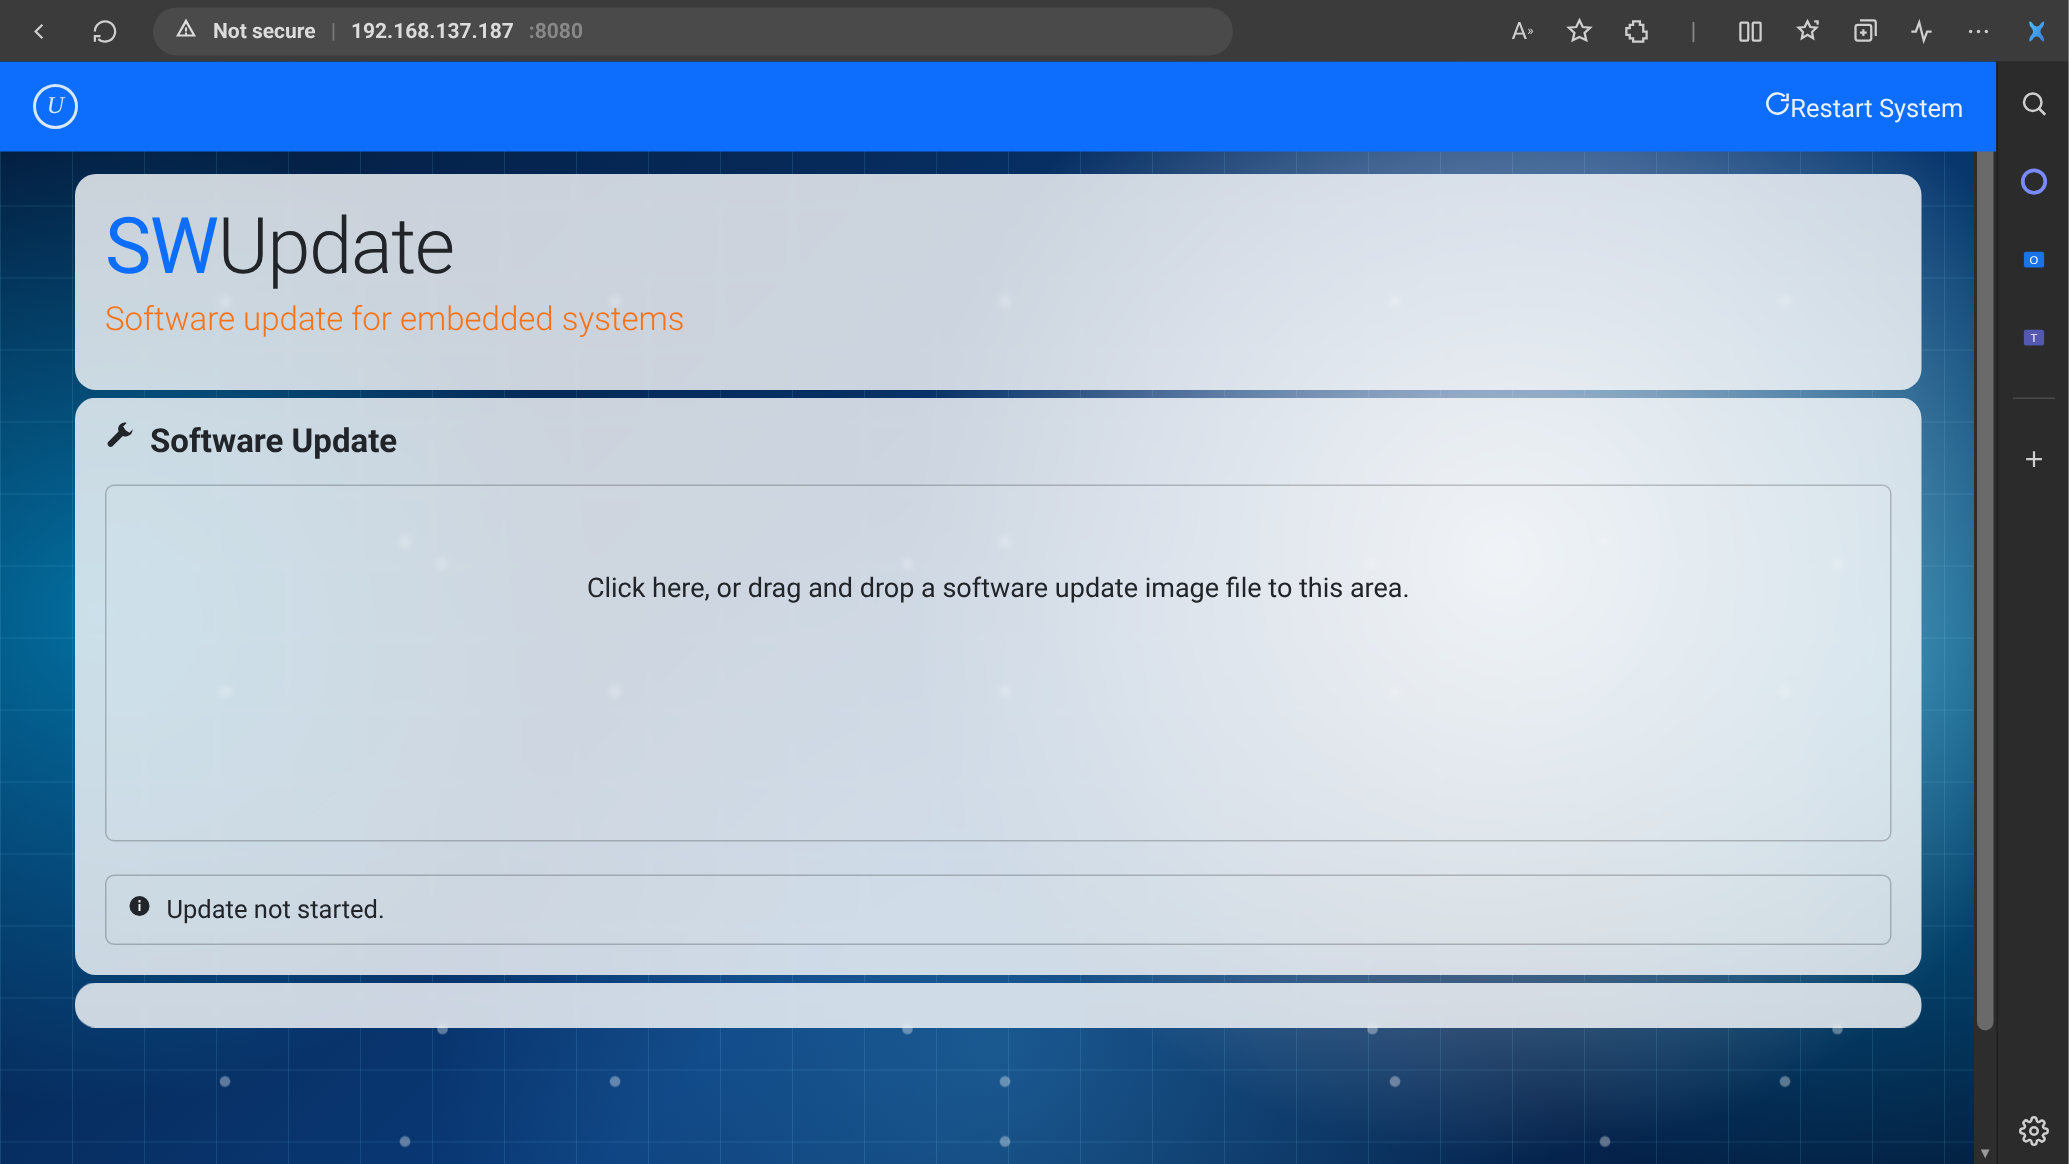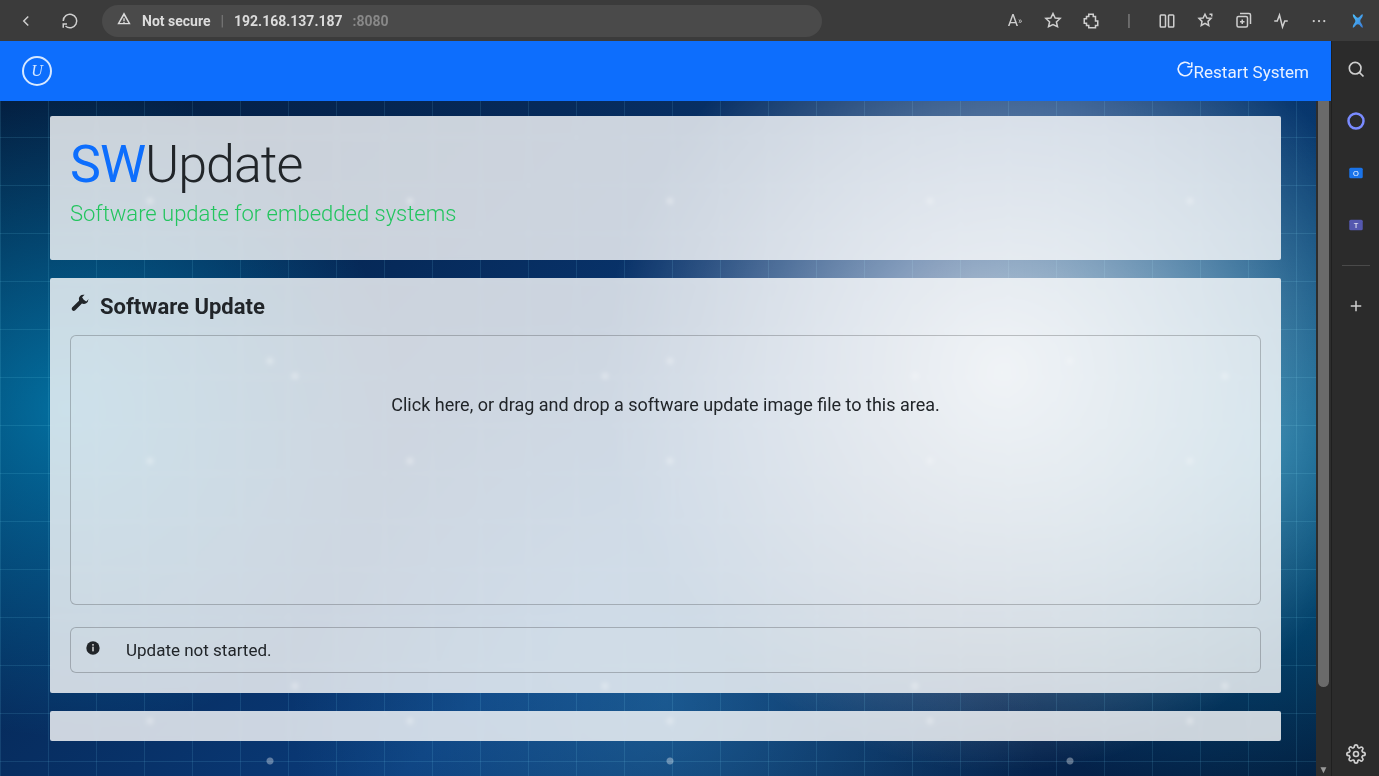--- a/index.html
+++ b/index.html
@@ -185,37 +185,37 @@
 }
 .restart svg { width:18px; height:18px; }
 
 .page-inner {
   position: relative;
   padding: 15px 50px 30px 50px;
 }
 
 .panel {
   background: rgba(248,249,250,0.82);
-  border-radius: 2px;
+  border-radius: 14px;
   padding: 18px 20px;
-  margin-bottom: 18px;
+  margin-bottom: 5px;
   color: #212529;
   backdrop-filter: blur(2px);
 }
 .panel h1 {
   font-weight: 300;
   font-size: 52px;
   letter-spacing: -1px;
   margin-bottom: 6px;
   color: #212529;
 }
 .panel h1 .sw { color: #0d6efd; font-weight: 400; }
 .panel .subtitle {
   font-size: 22px;
-  color: #22c55e;
+  color: #f97316;
   font-weight: 300;
   margin-bottom: 16px;
 }
 .panel .desc {
   font-size: 17px;
   color: #212529;
 }
 
 .panel.update-panel { padding: 16px 20px 20px 20px; }
 .panel .section-title {
@@ -224,38 +224,38 @@
   display: flex;
   align-items: center;
   gap: 10px;
   margin-bottom: 16px;
 }
 .panel .section-title svg { width:20px; height:20px; }
 
 .dropzone {
   border: 1px solid rgba(0,0,0,0.22);
   border-radius: 6px;
-  height: 270px;
+  height: 238px;
   display: flex;
   align-items: flex-start;
   justify-content: center;
   padding-top: 58px;
   color: #212529;
   font-size: 18px;
   background: rgba(255,255,255,0.05);
   margin-bottom: 22px;
 }
 
 .status-box {
   border: 1px solid rgba(0,0,0,0.22);
   border-radius: 6px;
   padding: 12px 14px;
   display: flex;
   align-items: center;
-  gap: 25px;
+  gap: 10px;
   font-size: 17px;
   color: #212529;
   background: rgba(255,255,255,0.02);
 }
 .status-box svg { width:16px; height:16px; }
 
 .panel.msg-panel {
   padding: 12px 20px;
   min-height: 30px;
 }

